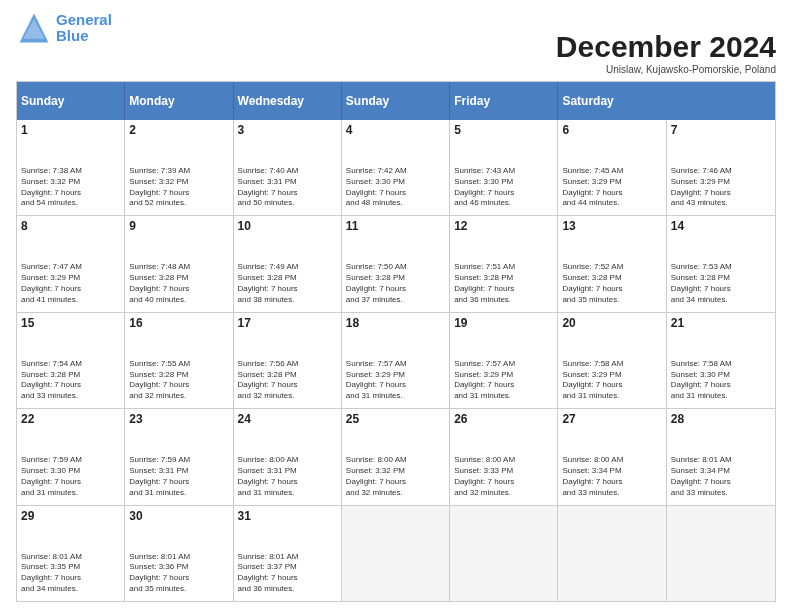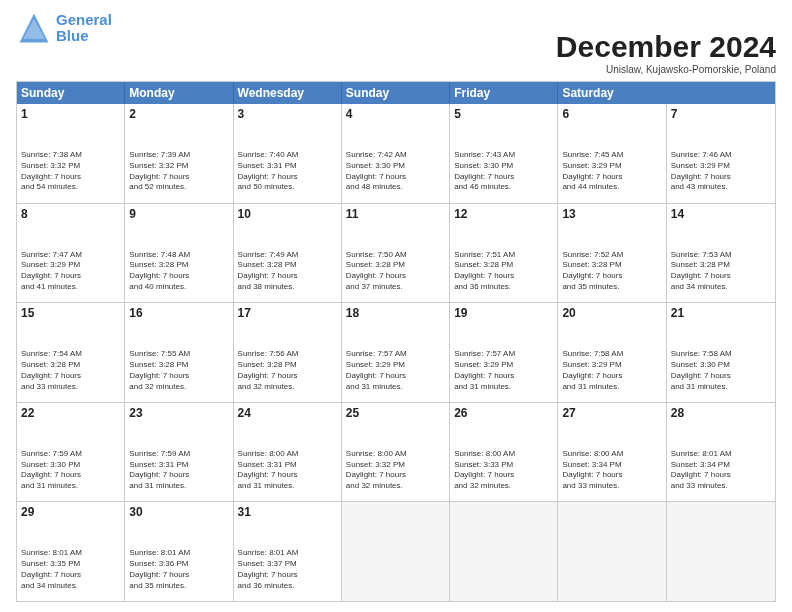--- a/index.html
+++ b/index.html
@@ -62,21 +62,21 @@
     }
     .cal-header-row {
       display: grid;
       grid-template-columns: repeat(7, 1fr);
       background: #4a7fc1;
     }
     .cal-header-cell {
       color: #fff;
       font-size: 12px;
       font-weight: bold;
-      padding: 4px 4px;
+      padding: 12px 4px;
       border-right: 1px solid #3a6aad;
       text-align: left;
     }
     .cal-header-cell:last-child { border-right: none; }
     .cal-body {
       flex: 1;
       display: flex;
       flex-direction: column;
     }
     .cal-week {

